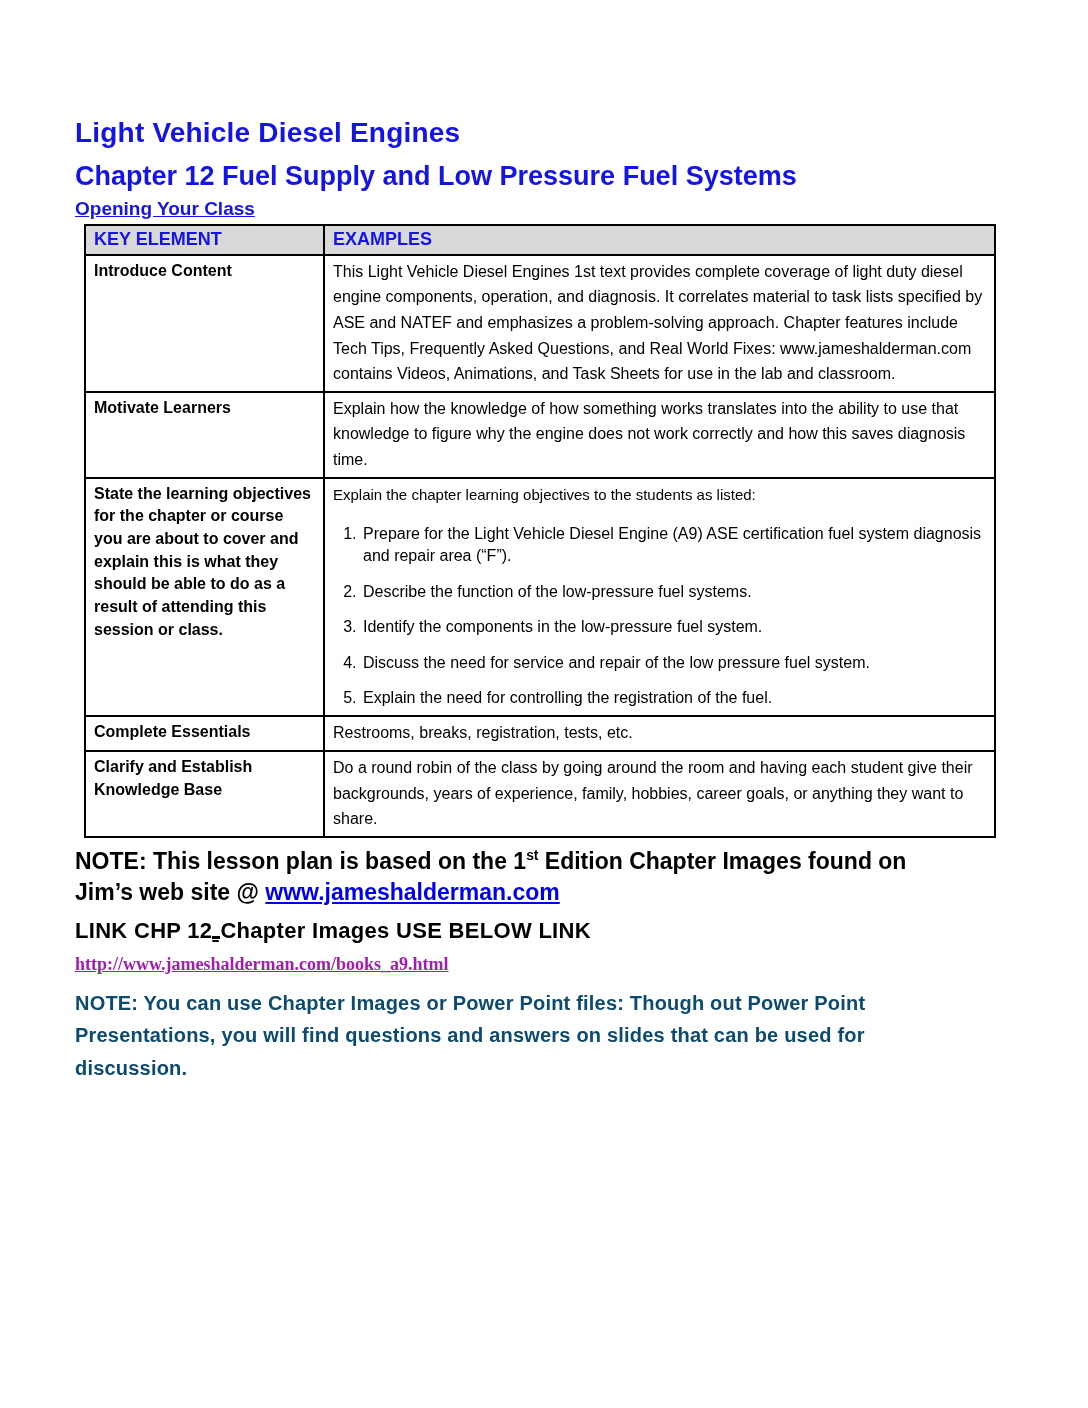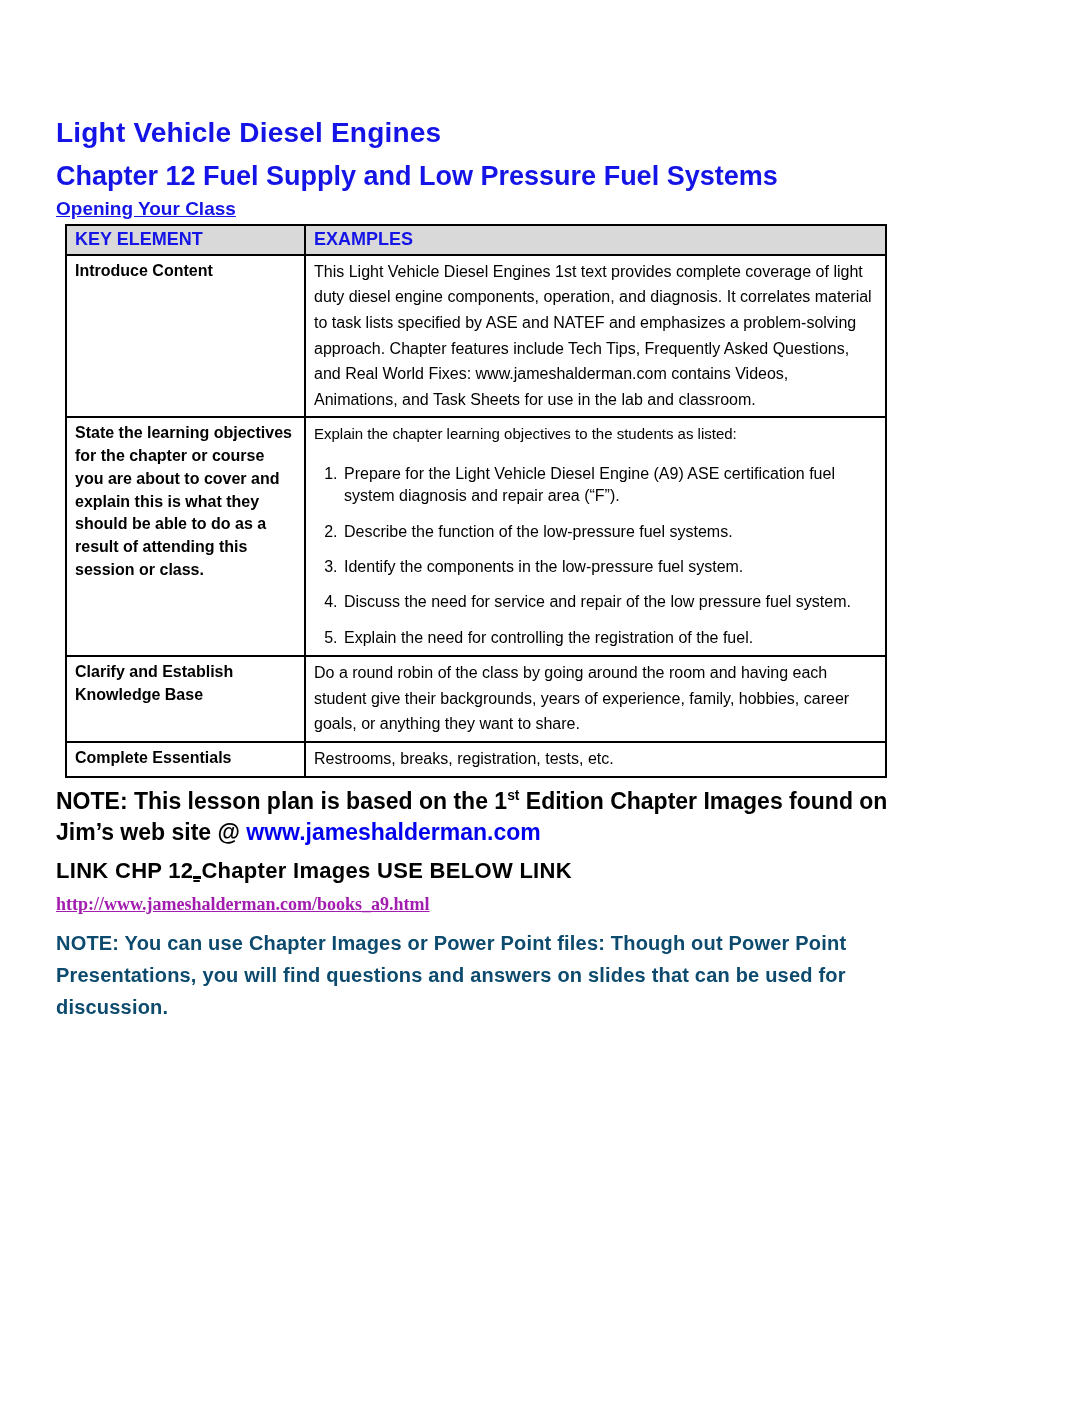--- a/index.html
+++ b/index.html
@@ -11,21 +11,21 @@
     font-family: "Liberation Sans", sans-serif;
     color: #000000;
   }
   .page {
     width: 1088px;
     height: 1408px;
     background: #ffffff;
     overflow: hidden;
   }
   .content {
-    padding: 116px 0 0 56px;
+    padding: 116px 0 0 75px;
     width: 965px;
   }
   h1.doc-title {
     margin: 0;
     font-size: 28px;
     font-weight: bold;
     color: #1414e6;
     line-height: 1.2;
     letter-spacing: 0.2px;
   }
@@ -39,21 +39,21 @@
   h3.section-heading {
     margin: 6px 0 3px 0;
     font-size: 19px;
     font-weight: bold;
     color: #1414e6;
     text-decoration: underline;
     line-height: 1.2;
   }
   table.lesson-table {
     margin-left: 9px;
-    width: 822px;
+    width: 912px;
     border-collapse: collapse;
     table-layout: fixed;
   }
   table.lesson-table th,
   table.lesson-table td {
     border: 2px solid #000000;
     vertical-align: top;
     text-align: left;
   }
   table.lesson-table th {
@@ -103,20 +103,21 @@
     line-height: 1.35;
     width: 840px;
   }
   p.note-black sup {
     font-size: 60%;
     vertical-align: super;
     line-height: 0;
   }
   a.link-sans {
     color: #0000ee;
+    text-decoration: underline;
     font-weight: bold;
     cursor: pointer;
   }
   p.link-line {
     margin: 10px 0 0 0;
     font-size: 22px;
     font-weight: bold;
     color: #000000;
     letter-spacing: 0.3px;
   }
@@ -162,45 +163,51 @@
         <tr>
           <th class="col-key">KEY ELEMENT</th>
           <th class="col-ex">EXAMPLES</th>
         </tr>
       </thead>
       <tbody>
         <tr>
           <td class="key-cell">Introduce Content</td>
           <td class="ex-cell">
             <p>This Light Vehicle Diesel Engines 1st text provides complete coverage of light duty diesel engine components, operation, and diagnosis. It correlates material to task lists specified by ASE and NATEF and emphasizes a problem-solving approach.  Chapter features include Tech Tips, Frequently Asked Questions, and Real World Fixes: www.jameshalderman.com contains Videos, Animations, and Task Sheets for use in the lab and classroom.</p>
+          </td>
+        </tr>
+        <tr>
+          <td class="key-cell">Motivate Learners</td>
+          <td class="ex-cell">
+            <p>Explain how the knowledge of how something works translates into the ability to use that knowledge to figure why the engine does not work correctly and how this saves diagnosis time.</p>
           </td>
         </tr>
         <tr>
           <td class="key-cell">State the learning objectives for the chapter or course you are about to cover and explain this is what they should be able to do as a result of attending this session or class.</td>
           <td class="ex-cell">
             <p class="list-intro">Explain the chapter learning objectives to the students as listed:</p>
             <ol class="objectives">
               <li>Prepare for the Light Vehicle Diesel Engine (A9) ASE certification fuel system diagnosis and repair area (“F”).</li>
               <li>Describe the function of the low-pressure fuel systems.</li>
               <li>Identify the components in the low-pressure fuel system.</li>
               <li>Discuss the need for service and repair of the low pressure fuel system.</li>
               <li>Explain the need for controlling the registration of the fuel.</li>
             </ol>
           </td>
         </tr>
         <tr>
+          <td class="key-cell">Complete Essentials</td>
+          <td class="ex-cell">
+            <p>Restrooms, breaks, registration, tests, etc.</p>
+          </td>
+        </tr>
+        <tr>
           <td class="key-cell">Clarify and Establish Knowledge Base</td>
           <td class="ex-cell">
             <p>Do a round robin of the class by going around the room and having each student give their backgrounds, years of experience, family, hobbies, career goals, or anything they want to share.</p>
-          </td>
-        </tr>
-        <tr>
-          <td class="key-cell">Complete Essentials</td>
-          <td class="ex-cell">
-            <p>Restrooms, breaks, registration, tests, etc.</p>
           </td>
         </tr>
       </tbody>
     </table>
 
     <div class="notes-block">
       <p class="note-black"><span>NOTE: This lesson plan is based on the 1</span><sup>st</sup><span> Edition Chapter Images found on Jim’s web site @ </span><a class="link-sans">www.jameshalderman.com</a></p>
 
       <p class="link-line"><span>LINK CHP 12</span><span class="u-sep"> </span><span>Chapter Images USE BELOW LINK</span></p>
 

